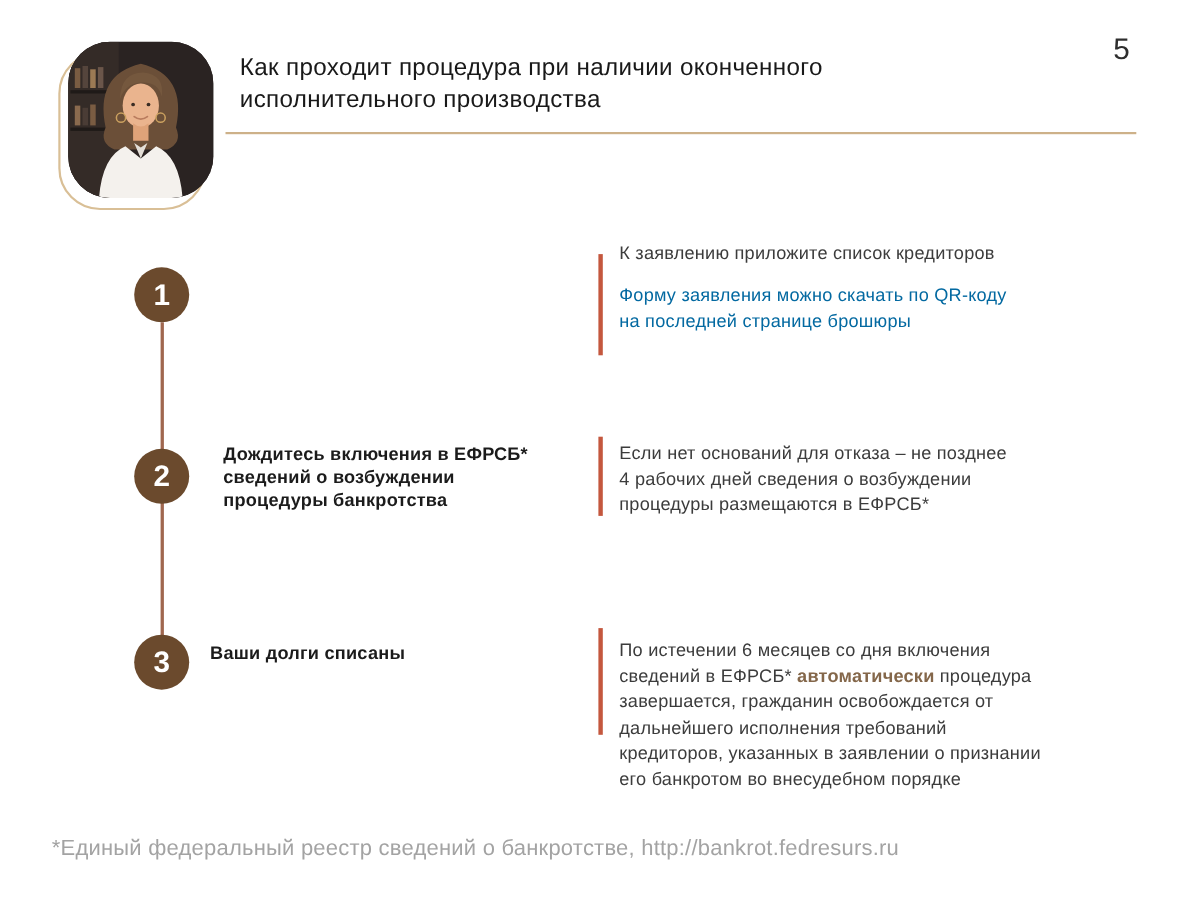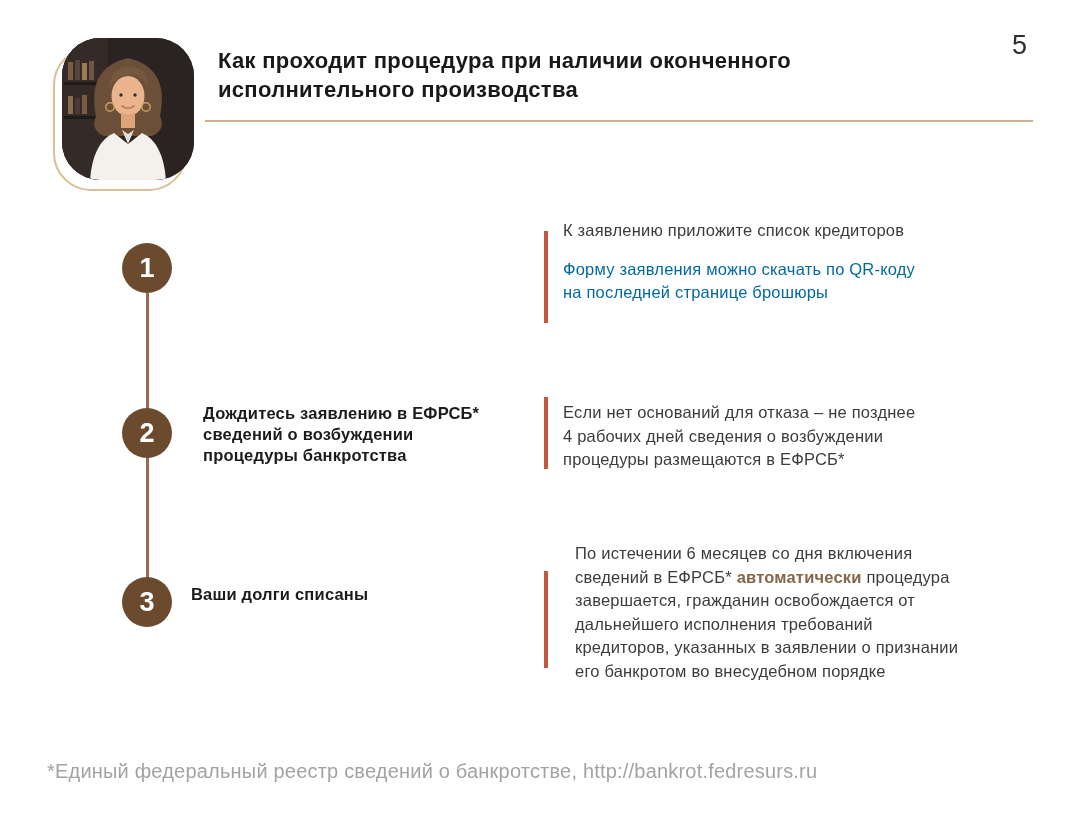--- a/index.html
+++ b/index.html
@@ -16,21 +16,21 @@
     border:2px solid #d9bf96;border-radius:38px;
   }
   .avatar-photo{
     position:absolute;left:62px;top:38px;width:132px;height:142px;
     border-radius:38px;overflow:hidden;background:#2a2322;
   }
   .avatar-photo svg{display:block;}
   
   .page-title{
     position:absolute;left:218px;top:46px;margin:0;
-    font-size:22px;font-weight:700;color:#191919;
+    font-size:22px;font-weight:400;color:#191919;
     line-height:29px;letter-spacing:0.3px;
   }
   .title-rule{
     position:absolute;left:205px;top:120px;width:828px;height:2px;
     background:#cdb189;
   }
   .page-number{
     position:absolute;left:1012px;top:30px;
     font-size:27px;font-weight:400;color:#2e2e2e;
   }
@@ -64,21 +64,21 @@
   .b1{top:231px;height:92px;}
   .b2{top:397px;height:72px;}
   .b3{top:571px;height:97px;}
   .step-note{
     position:absolute;left:563px;
     font-size:16.5px;font-weight:400;color:#3c3c3c;
     line-height:23.5px;letter-spacing:0.2px;
   }
   .n1{top:219px;}
   .n2{top:401px;}
-  .n3{top:542px;margin-left:12px;}
+  .n3{top:580px;}
   .italic{color:#0369a1;}
   .note-gap{height:15px;}
   .hl{font-weight:700;color:#84674a;text-align:center;}
   
   .footer-note{
     position:absolute;left:47px;top:760px;
     font-size:20px;color:#a3a3a3;letter-spacing:0.2px;
   }
 </style>
 </head>
@@ -128,21 +128,21 @@
 
   <div class="accent-bar b1"></div>
   <div class="step-note n1">
     <div>К заявлению приложите список кредиторов</div>
     <div class="note-gap"></div>
     <div class="italic">Форму заявления можно скачать по QR-коду</div>
     <div class="italic">на последней странице брошюры</div>
   </div>
 
   <div class="step-title t2">
-    <div>Дождитесь заявлению в ЕФРСБ*</div>
+    <div>Дождитесь включения в ЕФРСБ*</div>
     <div>сведений о возбуждении</div>
     <div>процедуры банкротства</div>
   </div>
   <div class="accent-bar b2"></div>
   <div class="step-note n2">
     <div>Если нет оснований для отказа – не позднее</div>
     <div>4 рабочих дней сведения о возбуждении</div>
     <div>процедуры размещаются в ЕФРСБ*</div>
   </div>
 

